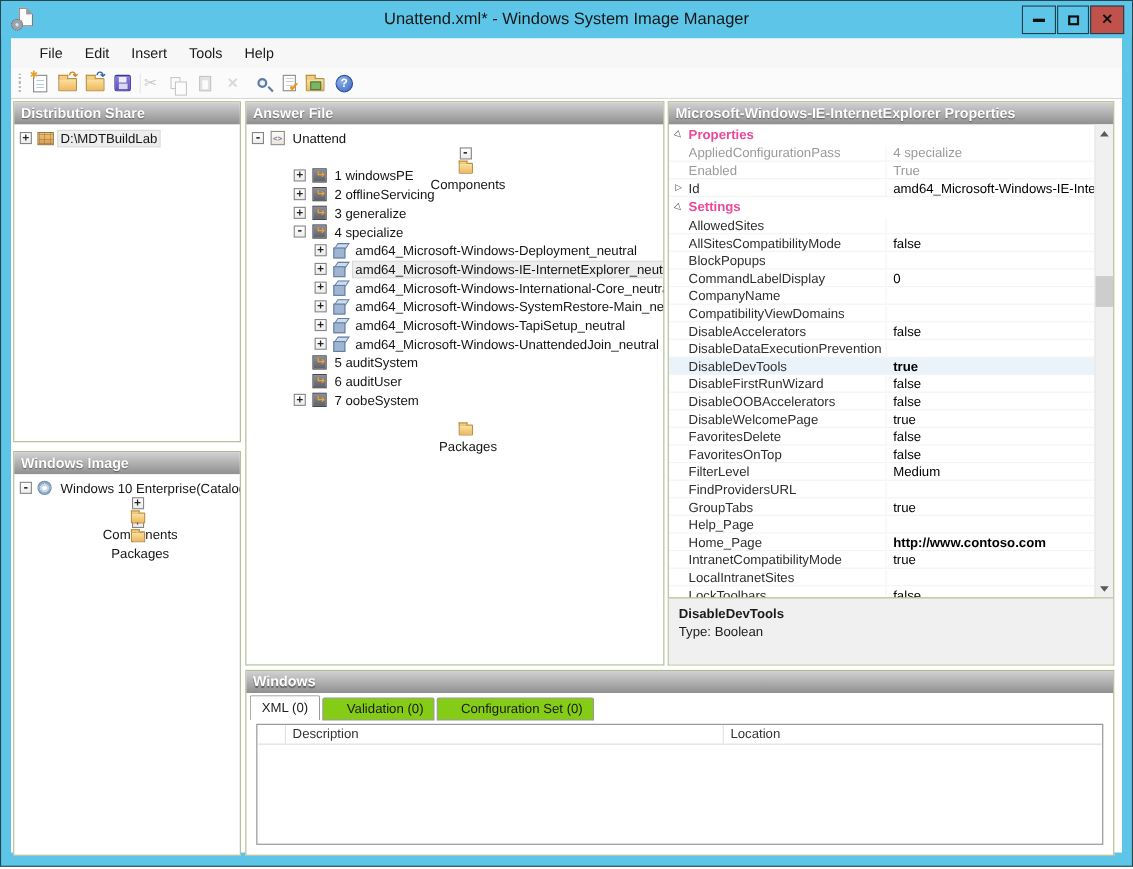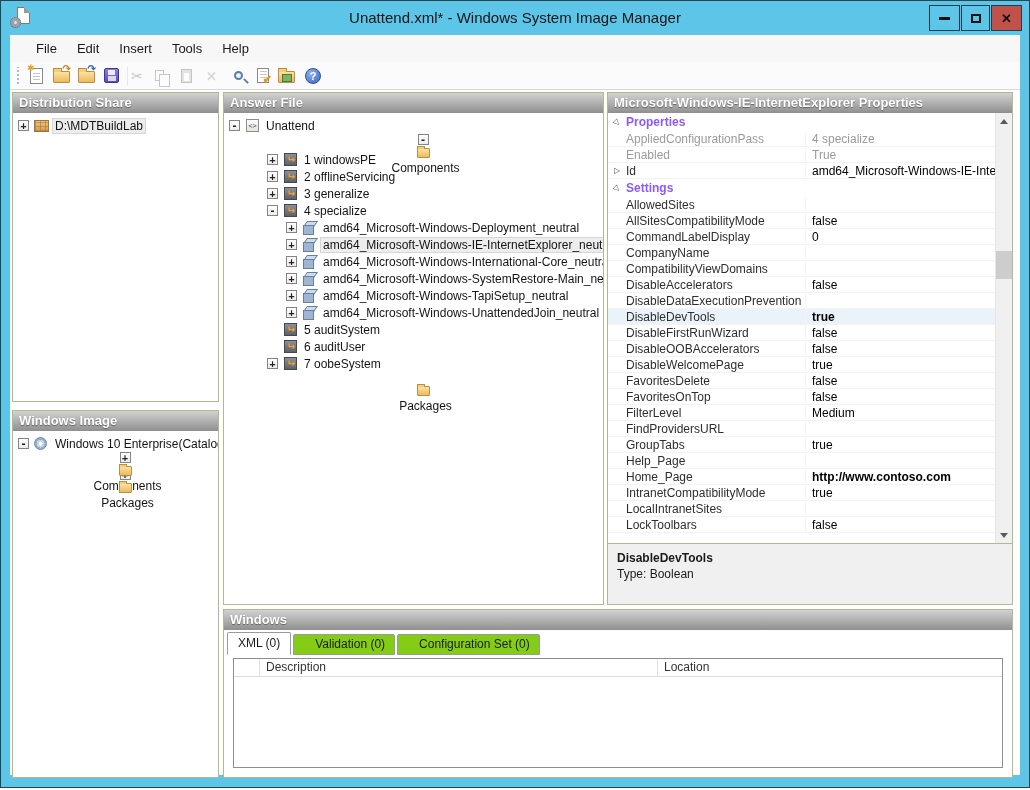--- a/index.html
+++ b/index.html
@@ -95,21 +95,21 @@
   
   #pgrid { position:relative; flex:1; overflow:hidden; }
   #prows { position:absolute; left:0; top:0; right:17px; bottom:0; overflow:hidden; }
   .prow { height:16px; display:flex; align-items:center; font-size:12px; border-bottom:1px solid #F3F3F3; }
   .prow.cat { height:18px; border-bottom:none; }
   .parrow { flex:0 0 18px; text-align:center; color:#4a4a4a; font-size:8px; }
   .parrow.expanded::before { content:"▷"; display:inline-block; transform:rotate(45deg); }
   .parrow.collapsible::before { content:"▷"; }
   .pname { flex:0 0 180px; overflow:hidden; white-space:nowrap; color:#2e2e2e; border-right:1px solid #F3F3F3; }
   .pval { flex:1; overflow:hidden; white-space:nowrap; color:#000; padding-left:6px; }
-  .prow.cat .pname { font-weight:bold; color:#8b5cf6; border-right:none; flex:1; }
+  .prow.cat .pname { font-weight:bold; color:#ec4899; border-right:none; flex:1; }
   .prow.ro .pname, .prow.ro .pval { color:#9B9B9B; }
   .prow.sel { background:#EAF2FA; }
   .prow.sel .pval { font-weight:bold; }
   .prow.vb .pval { font-weight:bold; }
   #pscroll { position:absolute; right:0; top:0; bottom:0; width:17px; background:#F0F0F0; border-left:1px solid #E6E6E6; }
   .sb-arrow { position:absolute; left:0; width:16px; height:16px; display:flex; align-items:center; justify-content:center; }
   .sb-up { top:0; } .sb-down { bottom:0; }
   .sb-up::before { content:""; border:4px solid transparent; border-bottom:5px solid #5a5a5a; margin-top:-4px; }
   .sb-down::before { content:""; border:4px solid transparent; border-top:5px solid #5a5a5a; margin-bottom:-4px; }
   #pthumb { position:absolute; left:0; top:138px; width:16px; height:28px; background:#CDCDCD; }
@@ -400,20 +400,25 @@
             <span class="pname">AllowedSites</span>
             <span class="pval"></span>
           </div>
           <div class="prow">
             <span class="parrow none"></span>
             <span class="pname">AllSitesCompatibilityMode</span>
             <span class="pval">false</span>
           </div>
           <div class="prow">
             <span class="parrow none"></span>
+            <span class="pname">BlockPopups</span>
+            <span class="pval"></span>
+          </div>
+          <div class="prow">
+            <span class="parrow none"></span>
             <span class="pname">CommandLabelDisplay</span>
             <span class="pval">0</span>
           </div>
           <div class="prow">
             <span class="parrow none"></span>
             <span class="pname">CompanyName</span>
             <span class="pval"></span>
           </div>
           <div class="prow">
             <span class="parrow none"></span>

